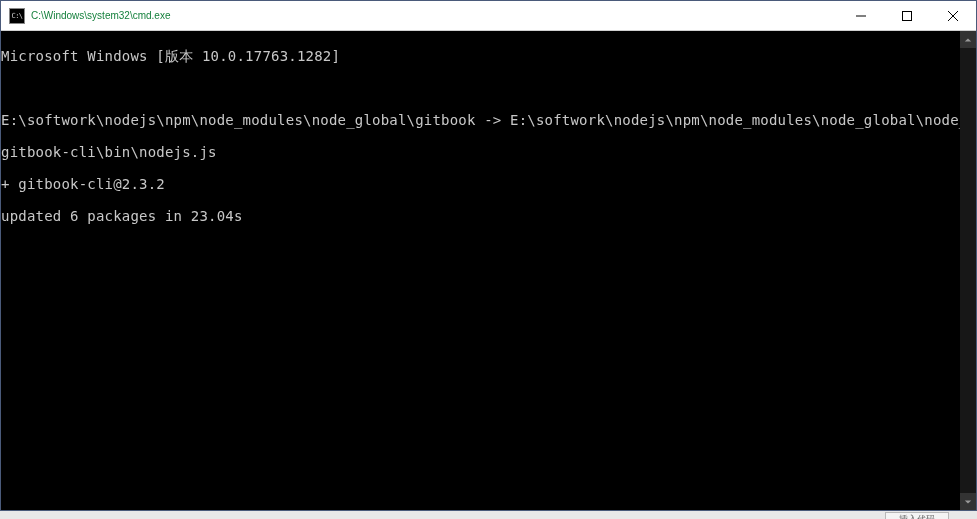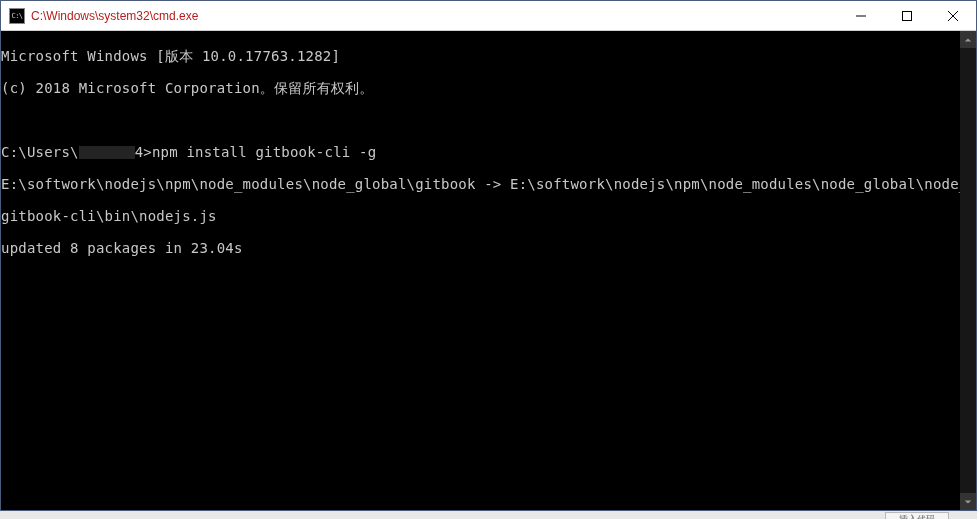--- a/index.html
+++ b/index.html
@@ -37,22 +37,22 @@
       display: flex;
       align-items: center;
       justify-content: center;
       font-size: 7px;
       color: #ccc;
       font-family: monospace;
       letter-spacing: -0.5px;
     }
     .title-text {
       flex: 1;
-      font-size: 12px;
-      color: #b91c1c;
+      font-size: 10px;
+      color: #15803d;
     }
     .win-controls {
       display: flex;
       height: 100%;
     }
     .win-btn {
       width: 46px;
       height: 100%;
       display: flex;
       align-items: center;
@@ -148,26 +148,25 @@
         <svg viewBox="0 0 10 10">
             <line x1="0" y1="0" x2="10" y2="10" stroke="#000" stroke-width="1"></line>
             <line x1="10" y1="0" x2="0" y2="10" stroke="#000" stroke-width="1"></line>
           </svg>
       </div>
     </div>
   </div>
 
   <div class="terminal">
 <div class="line">Microsoft Windows [版本 10.0.17763.1282]</div>
-<div class="line">(c) 2018 Microsoft Corporation。保留所有权利。</div>
 <div class="line"></div>
-<div class="line"><span>C:\Users\</span><span class="redact"></span><span>4&gt;npm install gitbook-cli -g</span></div>
 <div class="line">E:\softwork\nodejs\npm\node_modules\node_global\gitbook -&gt; E:\softwork\nodejs\npm\node_modules\node_global\node_modules\</div>
 <div class="line">gitbook-cli\bin\nodejs.js</div>
-<div class="line">updated 8 packages in 23.04s</div>
+<div class="line">+ gitbook-cli@2.3.2</div>
+<div class="line">updated 6 packages in 23.04s</div>
 <div class="line"></div>
 
     <div class="scrollbar">
       <div class="sb-btn sb-up">
         <svg viewBox="0 0 10 10">
             <path d="M1 7 L5 3 L9 7"></path>
           </svg>
       </div>
       <div class="sb-btn sb-down">
         <svg viewBox="0 0 10 10">

